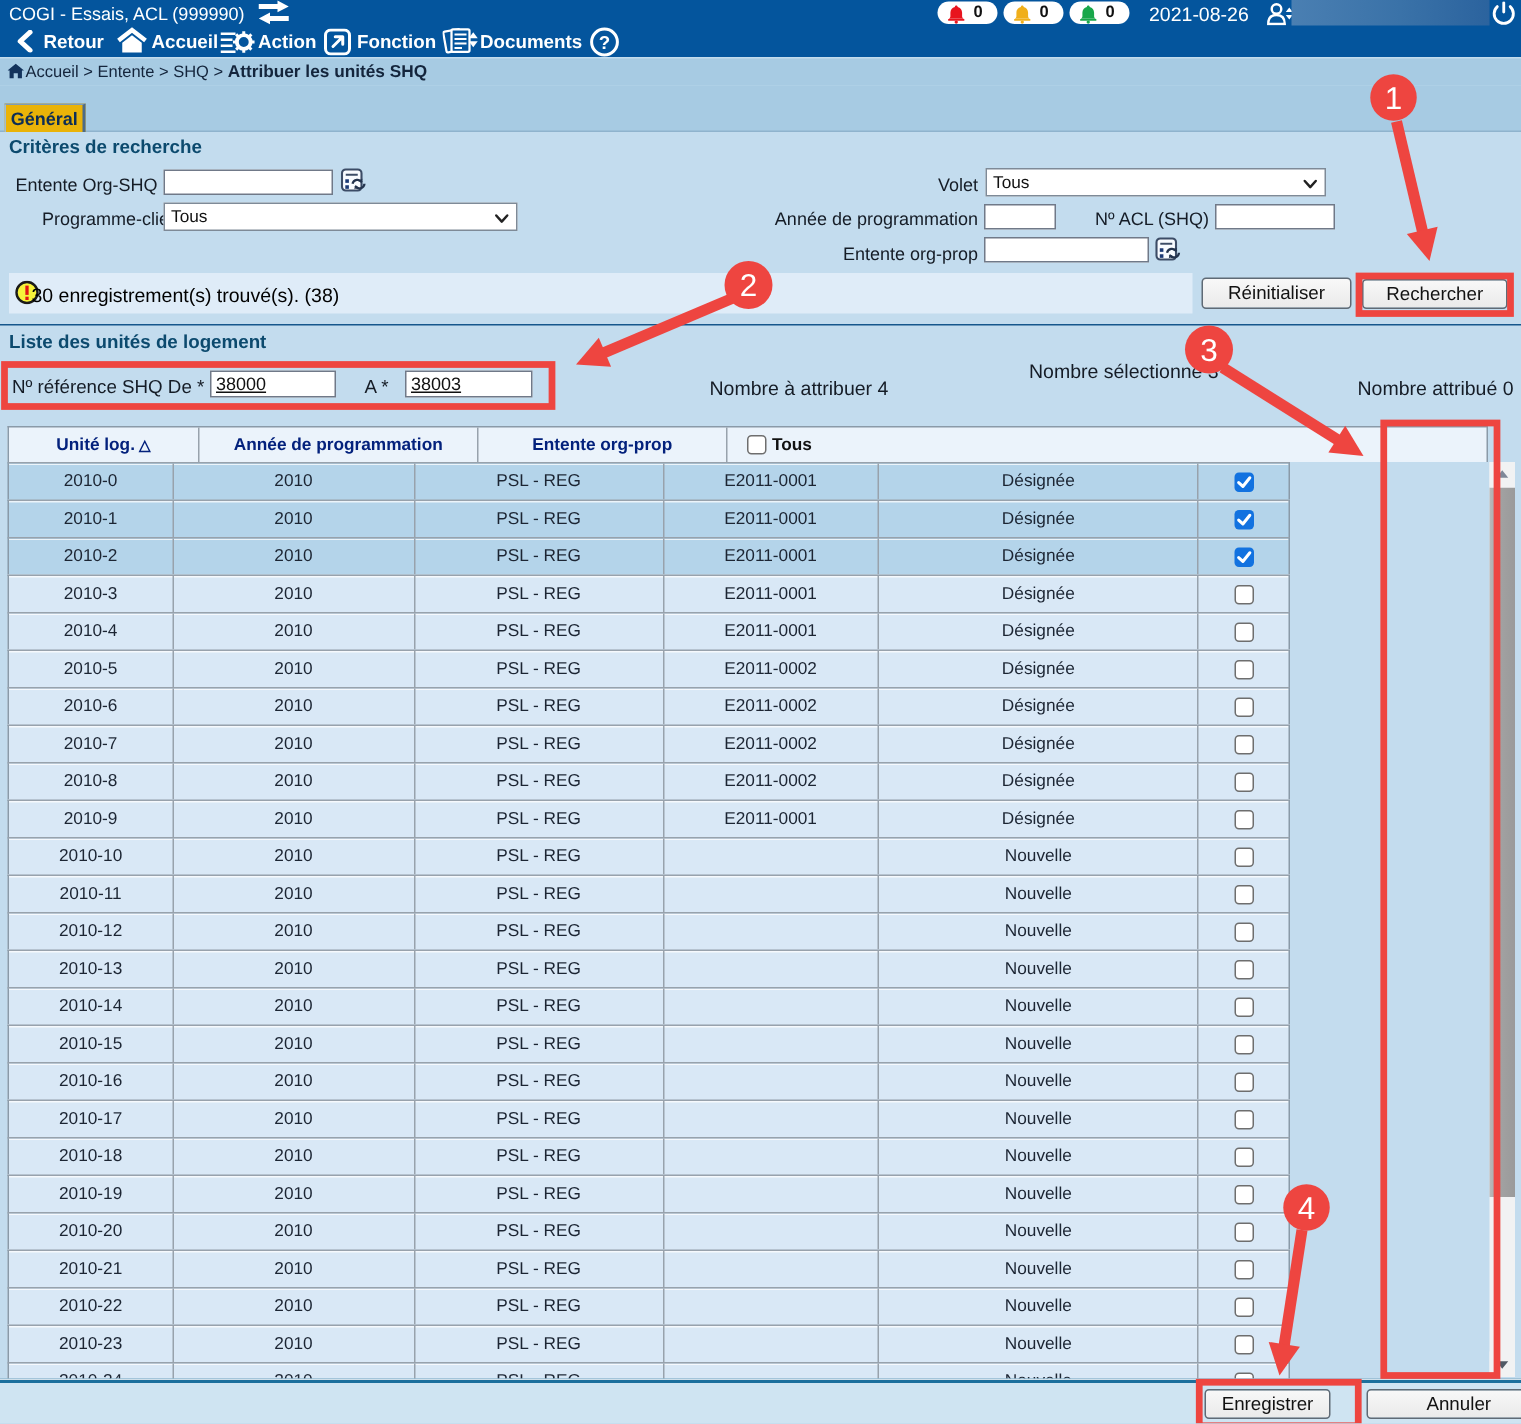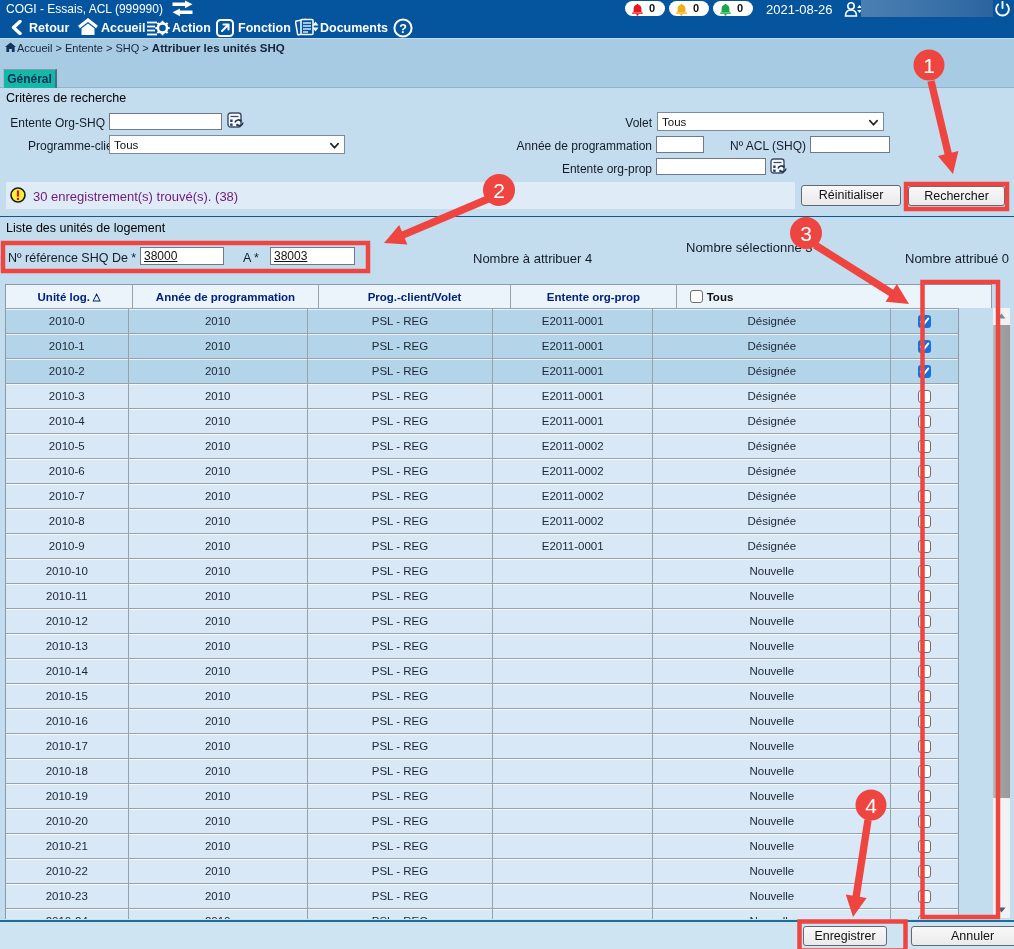--- a/index.html
+++ b/index.html
@@ -3,42 +3,42 @@
 <meta charset="utf-8">
 <style>
 * { margin:0; padding:0; box-sizing:border-box; }
 html,body { width:1014px; height:949px; overflow:hidden; }
 body { font-family:"Liberation Sans", sans-serif; position:relative; background:#c3dcee; }
 .abs { position:absolute; }
 .topbar { left:0; top:0; width:1014px; height:16px; background:#04559d; }
 .navbar { left:0; top:16px; width:1014px; height:22px; background:#04559d; }
 .crumb  { left:0; top:38px; width:1014px; height:19px; background:#a7cbe3; border-top:1px solid #c2dcee; }
 .tabstrip { left:0; top:57px; width:1014px; height:31px; background:#a7cbe3; border-bottom:1px solid #8fb3cd; }
-.tab { position:absolute; left:3px; top:12px; width:54px; height:19px; background:#14b8a6; border-top:1px solid #7e9cb8; border-left:1px solid #9fbcd4; border-right:2px solid #4d6b88; font-weight:bold; font-size:12px; color:#0d2d56; text-align:center; line-height:18px; }
+.tab { position:absolute; left:3px; top:12px; width:54px; height:19px; background:#eab308; border-top:1px solid #7e9cb8; border-left:1px solid #9fbcd4; border-right:2px solid #4d6b88; font-weight:bold; font-size:12px; color:#0d2d56; text-align:center; line-height:18px; }
 .title-top { left:6px; top:2px; font-size:12px; color:#fff; }
 .navitem { top:21px; color:#fff; font-weight:bold; font-size:12.5px; }
 .pill { top:1px; width:40px; height:15px; background:#fff; border-radius:8px; font-size:11px; font-weight:bold; color:#111; }
 .pill svg { position:absolute; left:6px; top:1.5px; }
 .pill span { position:absolute; left:24px; top:1px; }
 .datetxt { left:766px; top:2px; font-size:13px; color:#fff; }
 .crumbtxt { left:17px; top:42px; font-size:11px; color:#14253c; }
 .crumbtxt b { font-size:11.5px; }
-.sectitle { font-weight:normal; font-size:12.5px; color:#000000; }
+.sectitle { font-weight:bold; font-size:12.5px; color:#0c4a6e; }
 .lbl { font-size:12px; color:#151c26; }
 .inp { position:absolute; background:#fff; border:1px solid #707988; }
 .inptxt { font-size:12px; color:#111; padding-left:3px; line-height:16px;text-decoration:underline; }
 .sel { position:absolute; background:#fff; border:1px solid #7e8a97; font-size:11.5px; color:#111; }
 .sel .stxt { position:absolute; left:4px; top:2.5px; }
 .sel svg { position:absolute; right:4px; top:4px; }
 .msgbar { left:6px; top:182px; width:789px; height:27px; background:#dfecf8; }
 .btn { position:absolute; background:linear-gradient(#f8f8f8,#eaeaea); border:1px solid #5f6a75; border-radius:3px; font-size:12.5px; color:#111; text-align:center; }
 .hline { left:0px; top:216px; width:1014px; height:1px; background:#15568c; }
 .thead { left:5px; top:284px; width:987px; height:24px; background:#ebf3fb; border-top:1px solid #8a9aa8; border-left:1px solid #8a9aa8; border-right:1px solid #8a9aa8; display:flex; }
 .thead .c { font-weight:bold; color:#03217c; font-size:11.5px; }
-.trow { position:absolute; left:5px; width:954px; height:25px; display:flex; border-top:1px solid #98a2ac; box-shadow: inset 0 1px 0 rgba(255,255,255,0.75); border-left:1px solid #8a9aa8; border-right:1px solid #8a9aa8; }
+.trow { position:absolute; left:5px; width:855px; height:25px; display:flex; border-top:1px solid #98a2ac; box-shadow: inset 0 1px 0 rgba(255,255,255,0.75); border-left:1px solid #8a9aa8; border-right:1px solid #8a9aa8; }
 .rnorm { background:#d9e8f6; }
 .rsel { background:#b4d4ea; }
 .c { height:100%; display:flex; align-items:center; justify-content:center; font-size:11.5px; color:#1c2533; border-right:1px solid #98a2ac; }
 .c:last-child { border-right:none; }
 .c0 { width:127px; } .c1 { width:186px; } .c2 { width:192px; } .c3 { width:166px; } .c4 { width:247px; } .c5 { width:69px; }
 .cb { width:13px; height:13px; border-radius:3px; display:inline-block; position:relative; }
 .cb.off { background:#fff; border:1.5px solid #6e6e6e; }
 .cb.on { background:#1272e0; }
 .cb.on svg { position:absolute; left:0; top:0; width:13px; height:13px; }
 .sbtrack { left:993px; top:308px; width:17px; height:610px; background:#f1f2f3; }
@@ -205,39 +205,38 @@
   <path d="M14.6 7.2 L14.2 9.9 L11.8 8.6 Z" fill="#24344e"></path>
   <path d="M9.2 14.2 L9.8 11.5 L12.2 12.9 Z" fill="#24344e"></path>
 </svg>
 
 <div class="abs msgbar"></div>
 <svg class="abs" style="left:10px; top:187px;" width="16" height="16" viewBox="0 0 16 16">
   <circle cx="8" cy="8" r="7" fill="#f6f23a" stroke="#1a1a1a" stroke-width="1.6"></circle>
   <rect x="6.9" y="3.4" width="2.2" height="6.2" fill="#e01414"></rect>
   <rect x="6.9" y="10.8" width="2.2" height="2.2" fill="#e01414"></rect>
 </svg>
-<div class="abs" style="left:33px; top:189px; font-size:13px; color:#701a75;">30 enregistrement(s) trouvé(s). (38)</div>
+<div class="abs" style="left:21px; top:189px; font-size:13px; color:#000000;">30 enregistrement(s) trouvé(s). (38)</div>
 <div class="btn" style="left:801px; top:185px; width:100px; height:21px; line-height:19px;">Réinitialiser</div>
 <div class="btn" style="left:908px; top:186px; width:97px; height:20px; line-height:18px;">Rechercher</div>
 
 <div class="abs hline"></div>
 <div class="abs sectitle" style="left:6px; top:221px;">Liste des unités de logement</div>
 
 <div class="abs lbl" style="left:8px; top:251px; font-size:12.5px;">Nº référence SHQ De *</div>
 <div class="inp inptxt" style="left:140px; top:247px; width:84px; height:18px;">38000</div>
 <div class="abs lbl" style="left:243px; top:251px; font-size:12.5px;">A *</div>
 <div class="inp inptxt" style="left:270px; top:247px; width:85px; height:18px;">38003</div>
 <div class="abs lbl" style="left:473px; top:251px; font-size:13px;">Nombre à attribuer 4</div>
 <div class="abs lbl" style="left:686px; top:240px; font-size:13px;">Nombre sélectionné 3</div>
 <div class="abs lbl" style="left:905px; top:251px; font-size:13px;">Nombre attribué 0</div>
 
 <div class="abs thead">
   <div class="c c0">Unité log. <span style="font-size:10px;">&nbsp;△</span></div>
   <div class="c c1">Année de programmation</div>
-  <div class="c c2">Prog.-client/Volet</div>
   <div class="c c3">Entente org-prop</div>
   <div class="c c5" style="color:#111;"><span class="cb off" style="margin-right:4px;"></span>Tous</div>
 </div>
 <div class="trow rsel" style="top:308px">
     <div class="c c0">2010-0</div>
     <div class="c c1">2010</div>
     <div class="c c2">PSL - REG</div>
     <div class="c c3">E2011-0001</div>
     <div class="c c4">Désignée</div>
     <div class="c c5">

